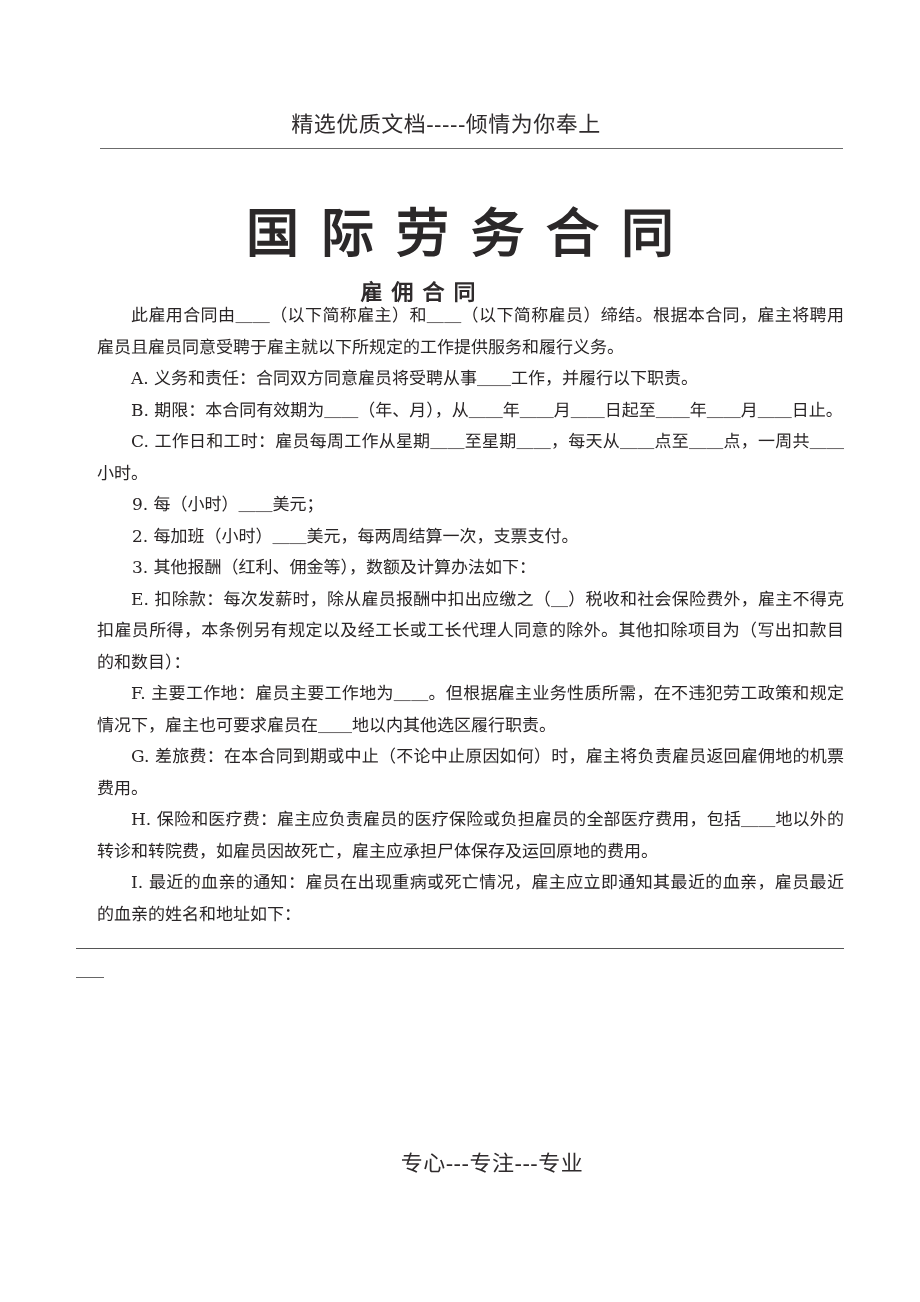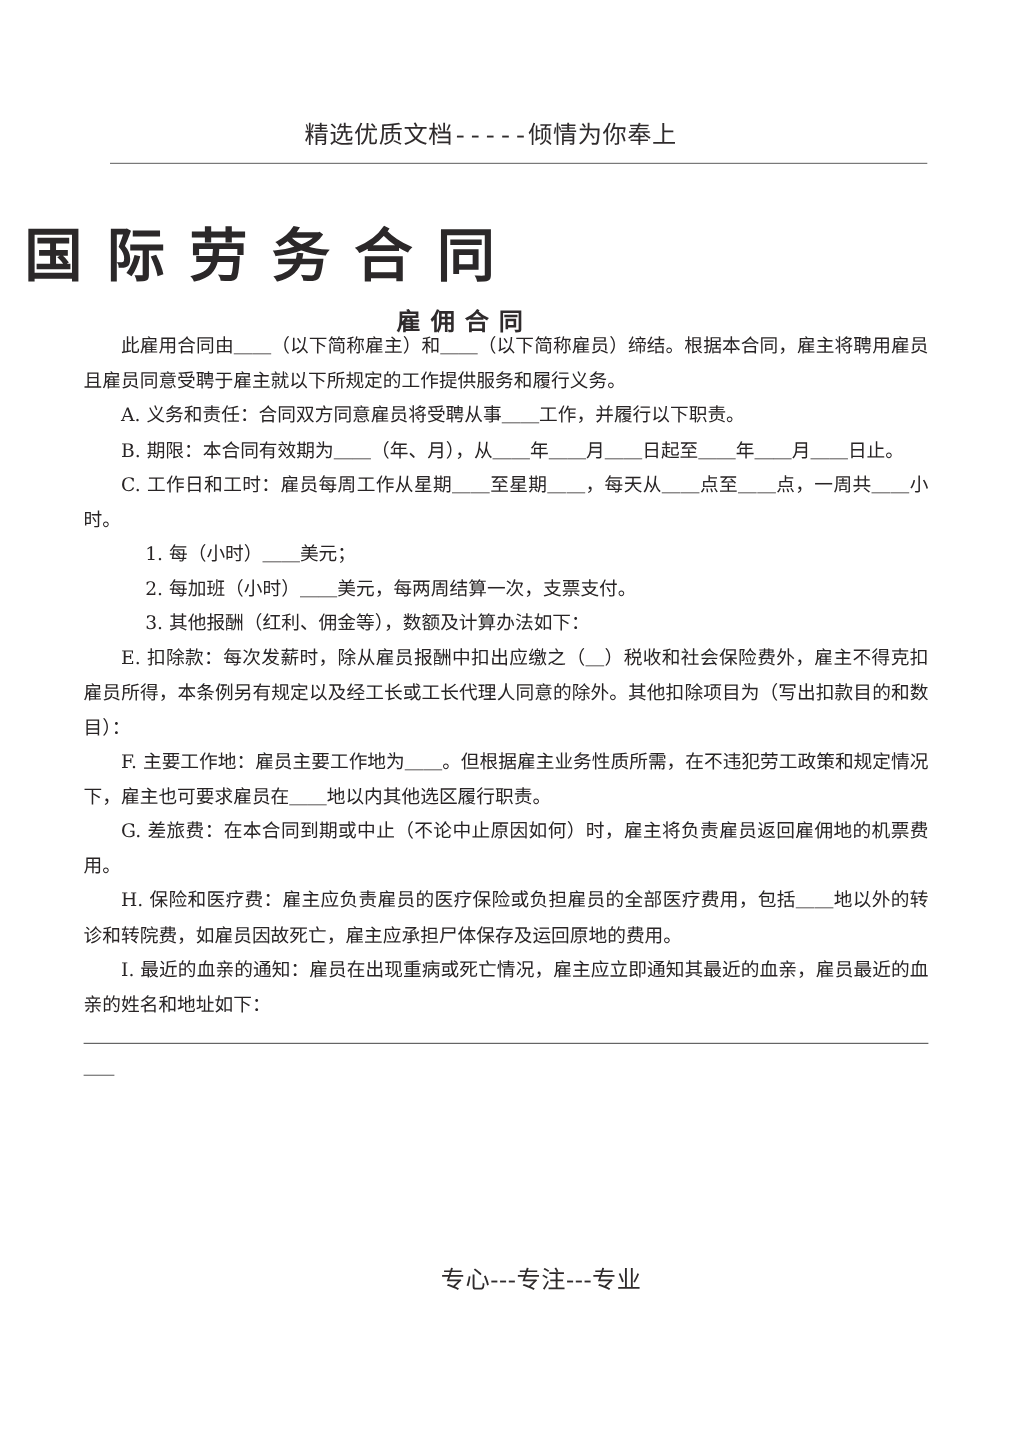--- a/index.html
+++ b/index.html
@@ -28,38 +28,37 @@
   .doc-header {
     position: absolute;
     top: 112px;
     left: 0;
     width: 892px;
     text-align: center;
     font-size: 22px;
     line-height: 1.15;
     letter-spacing: 0.5px;
     color: #2f2b2c;
-    font-family: Liberation Mono, monospace;
   }
   .header-rule {
     position: absolute;
     top: 148px;
     left: 100px;
     width: 743px;
     height: 0;
     border-top: 1.4px solid #6b6b6b;
   }
 
   
   .doc-title {
     position: absolute;
     top: 166px;
     left: 0;
     width: 920px;
-    text-align: left;
+    text-align: center;
     font-size: 53px;
     font-weight: 700;
     letter-spacing: 22px;
     text-indent: 22px;
     color: #2b2829;
     line-height: 1.2;
     font-family: "DejaVu Serif", "Liberation Serif", serif;
   }
   .doc-subtitle {
     position: absolute;
@@ -82,21 +81,21 @@
   }
   .para {
     font-size: 17px;
     line-height: 31.5px;
     text-align: justify;
     text-justify: inter-ideograph;
     margin: 0;
     color: #282425;
     word-break: break-all;
   }
-  .para.lvl1 { text-indent: 34px; }
+  .para.lvl1 { text-indent: 34px; margin-left: 21px; }
   .para.lvl2 { text-indent: 56px; }
   .long-underscore {
     display: block;
     width: 768px;
     height: 0;
     border-bottom: 1.3px solid #555;
     margin-top: 18px;
   }
   .short-underscore {
     display: block;
@@ -133,21 +132,21 @@
   <h2 class="doc-subtitle">雇佣合同</h2>
 
   <div class="doc-body">
 
     <p class="para lvl1">此雇用合同由＿＿（以下简称雇主）和＿＿（以下简称雇员）缔结。根据本合同，雇主将聘用雇员且雇员同意受聘于雇主就以下所规定的工作提供服务和履行义务。</p>
 
     <div id="clauses-before">
         <p class="para lvl1">A. 义务和责任：合同双方同意雇员将受聘从事＿＿工作，并履行以下职责。</p>
         <p class="para lvl1">B. 期限：本合同有效期为＿＿（年、月），从＿＿年＿＿月＿＿日起至＿＿年＿＿月＿＿日止。</p>
         <p class="para lvl1">C. 工作日和工时：雇员每周工作从星期＿＿至星期＿＿，每天从＿＿点至＿＿点，一周共＿＿小时。</p>
-        <p class="para lvl2">1. 每（小时）＿＿美元；</p>
+        <p class="para lvl2">9. 每（小时）＿＿美元；</p>
         <p class="para lvl2">2. 每加班（小时）＿＿美元，每两周结算一次，支票支付。</p>
         <p class="para lvl2">3. 其他报酬（红利、佣金等），数额及计算办法如下：</p>
         <p class="para lvl1">E. 扣除款：每次发薪时，除从雇员报酬中扣出应缴之（＿）税收和社会保险费外，雇主不得克扣雇员所得，本条例另有规定以及经工长或工长代理人同意的除外。其他扣除项目为（写出扣款目的和数目）：</p>
         <p class="para lvl1">F. 主要工作地：雇员主要工作地为＿＿。但根据雇主业务性质所需，在不违犯劳工政策和规定情况下，雇主也可要求雇员在＿＿地以内其他选区履行职责。</p>
         <p class="para lvl1">G. 差旅费：在本合同到期或中止（不论中止原因如何）时，雇主将负责雇员返回雇佣地的机票费用。</p>
         <p class="para lvl1">H. 保险和医疗费：雇主应负责雇员的医疗保险或负担雇员的全部医疗费用，包括＿＿地以外的转诊和转院费，如雇员因故死亡，雇主应承担尸体保存及运回原地的费用。</p>
         <p class="para lvl1">I. 最近的血亲的通知：雇员在出现重病或死亡情况，雇主应立即通知其最近的血亲，雇员最近的血亲的姓名和地址如下：</p>
       </div>
 
     <span class="long-underscore"></span>

